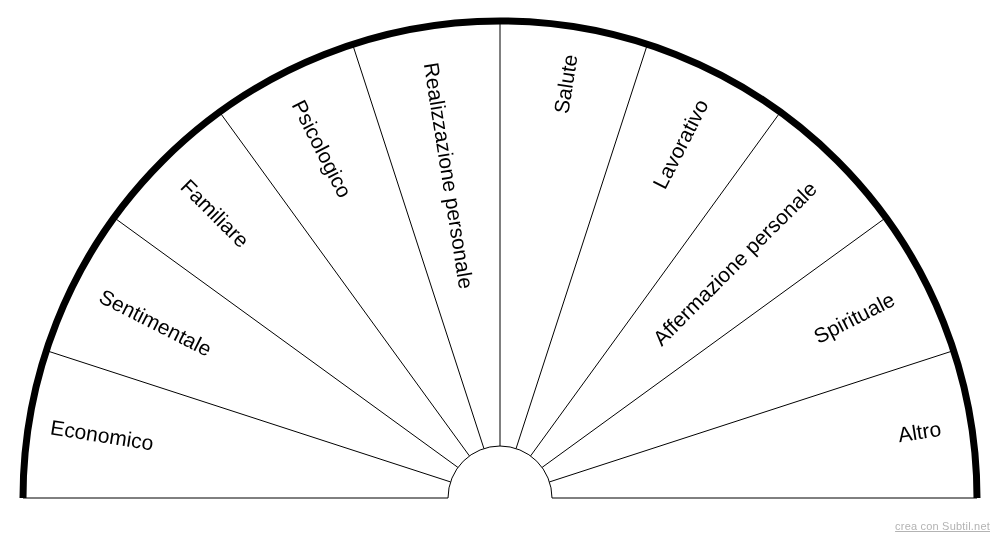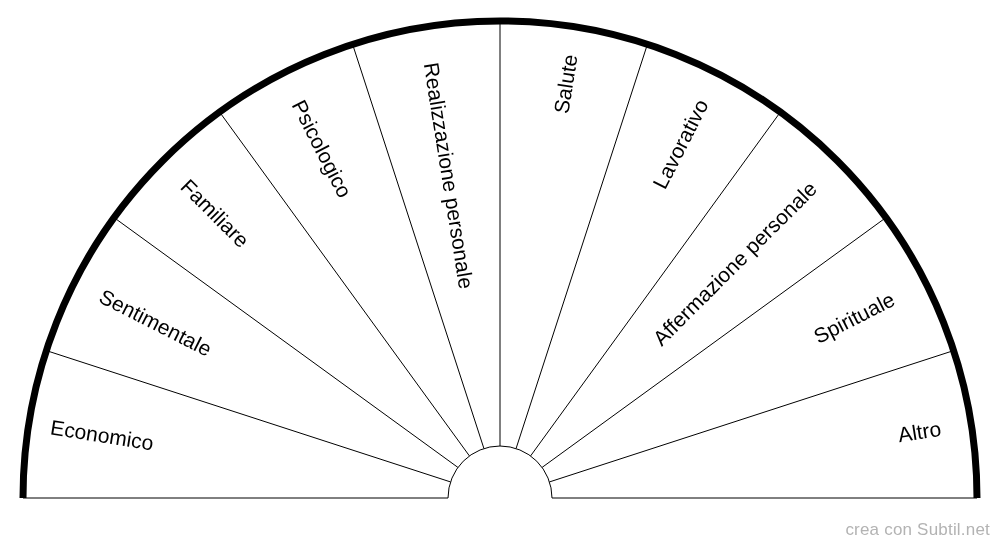--- a/index.html
+++ b/index.html
@@ -19,24 +19,25 @@
     position: absolute;
     left: 0;
     top: 0;
   }
   .chart-svg text {
     font-family: "Liberation Sans", sans-serif;
   }
   .watermark {
     position: absolute;
     right: 10px;
-    bottom: 0;
-    font-size: 17px;
+    bottom: 8px;
+    font-size: 11px;
     letter-spacing: 0.2px;
     font-family: "Liberation Sans", sans-serif;
+    text-decoration: underline;
   }
 </style>
 </head>
 <body>
 
 <div class="stage">
   <svg class="chart-svg" width="1000" height="540" viewBox="0 0 1000 540">
       <path d="M 23 498 A 477 477 0 0 1 977 498 Z" fill="#ffffff" stroke="none"></path>
       <line x1="23" y1="498" x2="448" y2="498" stroke="#000000" stroke-width="1"></line>
       <line x1="552" y1="498" x2="977" y2="498" stroke="#000000" stroke-width="1"></line>

